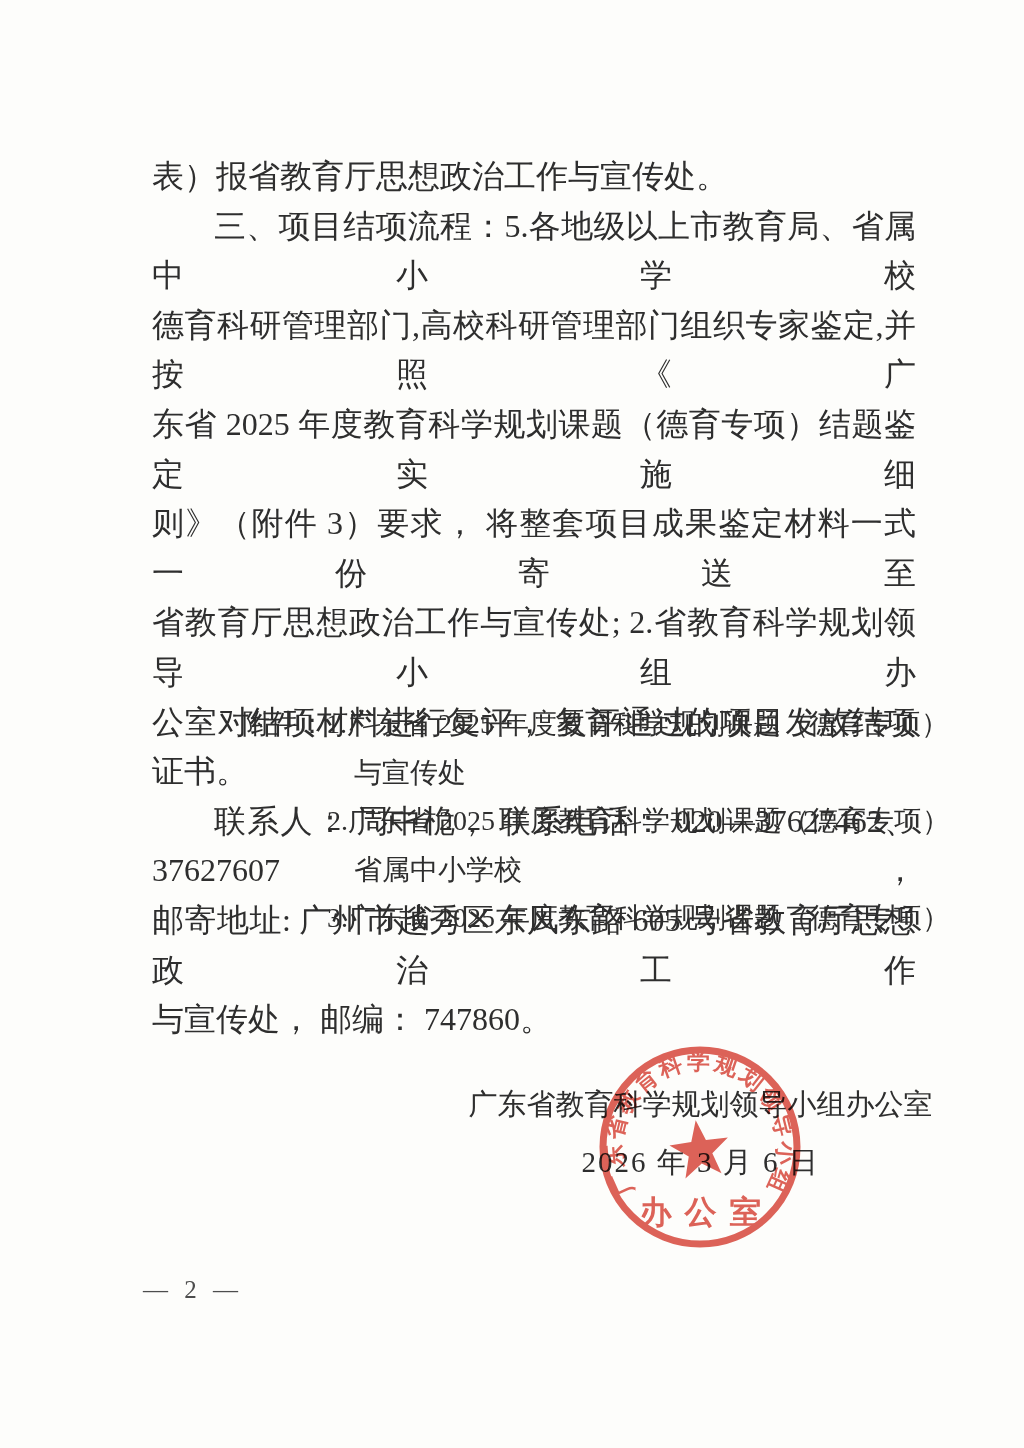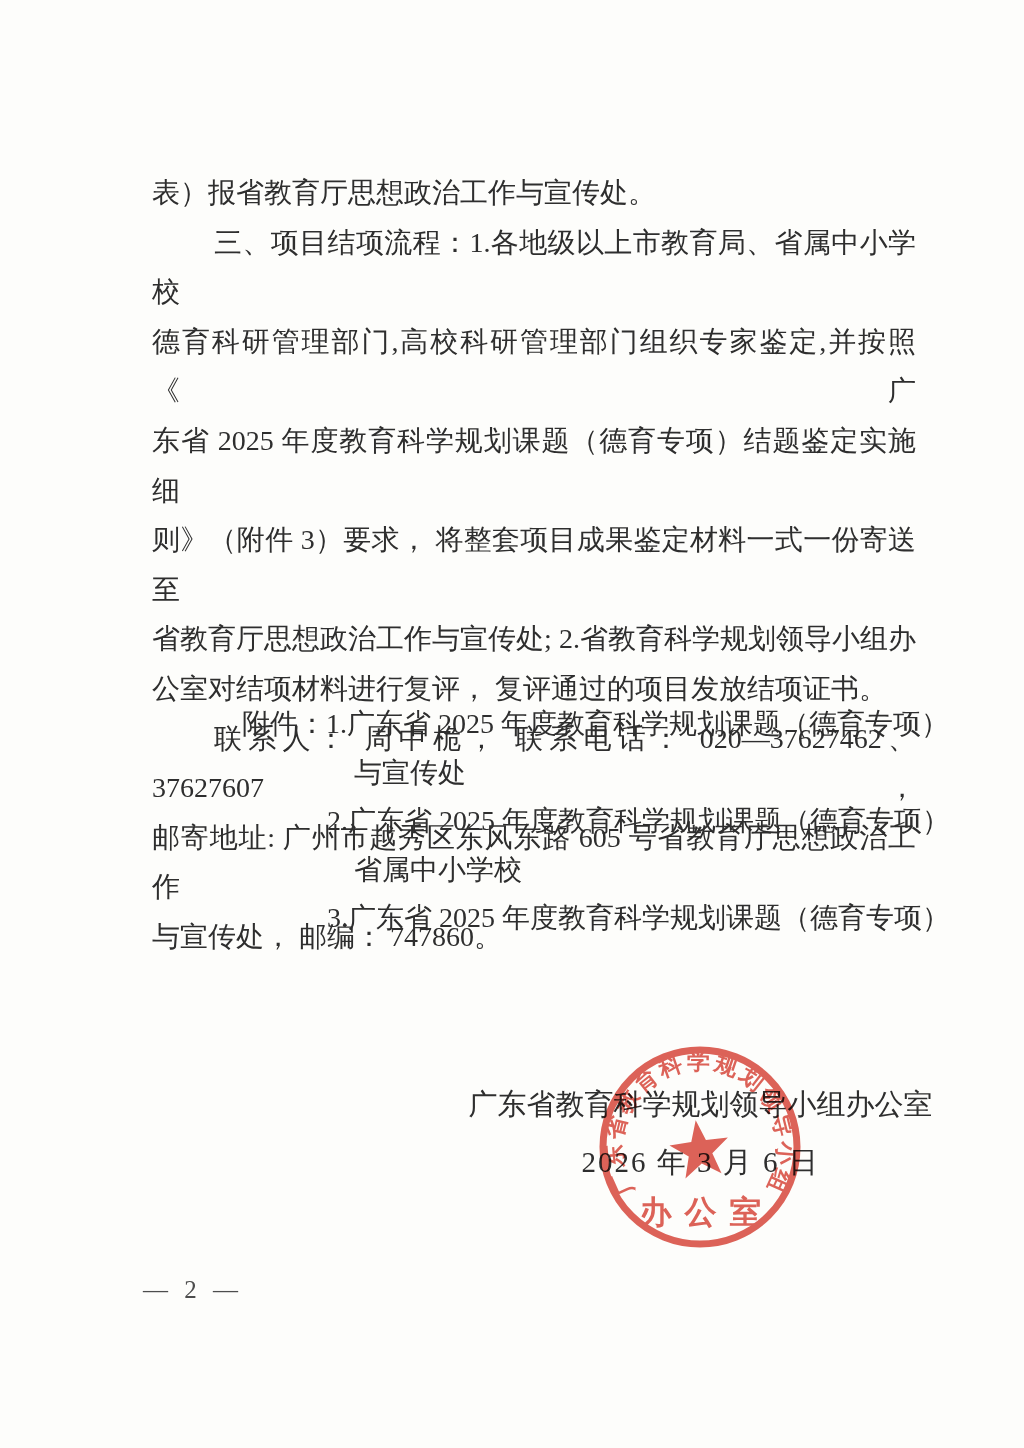--- a/index.html
+++ b/index.html
@@ -6,22 +6,22 @@
   .page{
     position:relative;
     width:1024px;height:1448px;
     background:#fdfdfb;
     overflow:hidden;
     font-family:"Liberation Serif","DejaVu Serif",serif;
     color:#2e2e2e;
   }
   
   .body-block{
-    position:absolute;left:152px;top:168px;width:764px;
-    font-size:28px;line-height:49.6px;
+    position:absolute;left:152px;top:152px;width:764px;
+    font-size:32px;line-height:49.6px;
   }
   .bl{text-align:justify;text-justify:inter-character;}
   .stretch{text-align-last:justify;}
   .ind{text-indent:62px;}
   
   .attach-block{
     position:absolute;left:206px;top:700px;width:730px;
     font-size:28px;line-height:48.6px;margin-left:36px;
   }
   .a-sub{padding-left:112px;}
@@ -44,21 +44,21 @@
     font-size:25px;color:#4d4d4d;letter-spacing:5px;
   }
 </style>
 </head>
 <body>
 
 <div class="page">
 
   <div class="body-block">
     <div class="bl">表）报省教育厅思想政治工作与宣传处。</div>
-    <div class="bl ind stretch">三、项目结项流程：1.各地级以上市教育局、省属中小学校</div>
+    <div class="bl ind stretch">三、项目结项流程：5.各地级以上市教育局、省属中小学校</div>
     <div class="bl stretch">德育科研管理部门,高校科研管理部门组织专家鉴定,并按照《广</div>
     <div class="bl stretch">东省 2025 年度教育科学规划课题（德育专项）结题鉴定实施细</div>
     <div class="bl stretch">则》（附件 3）要求， 将整套项目成果鉴定材料一式一份寄送至</div>
     <div class="bl stretch">省教育厅思想政治工作与宣传处; 2.省教育科学规划领导小组办</div>
     <div class="bl">公室对结项材料进行复评， 复评通过的项目发放结项证书。</div>
     <div class="bl ind stretch">联系人： 周中桅， 联系电话： 020—37627462、 37627607，</div>
     <div class="bl stretch">邮寄地址: 广州市越秀区东风东路 605 号省教育厅思想政治工作</div>
     <div class="bl">与宣传处， 邮编： 747860。</div>
   </div>
 

